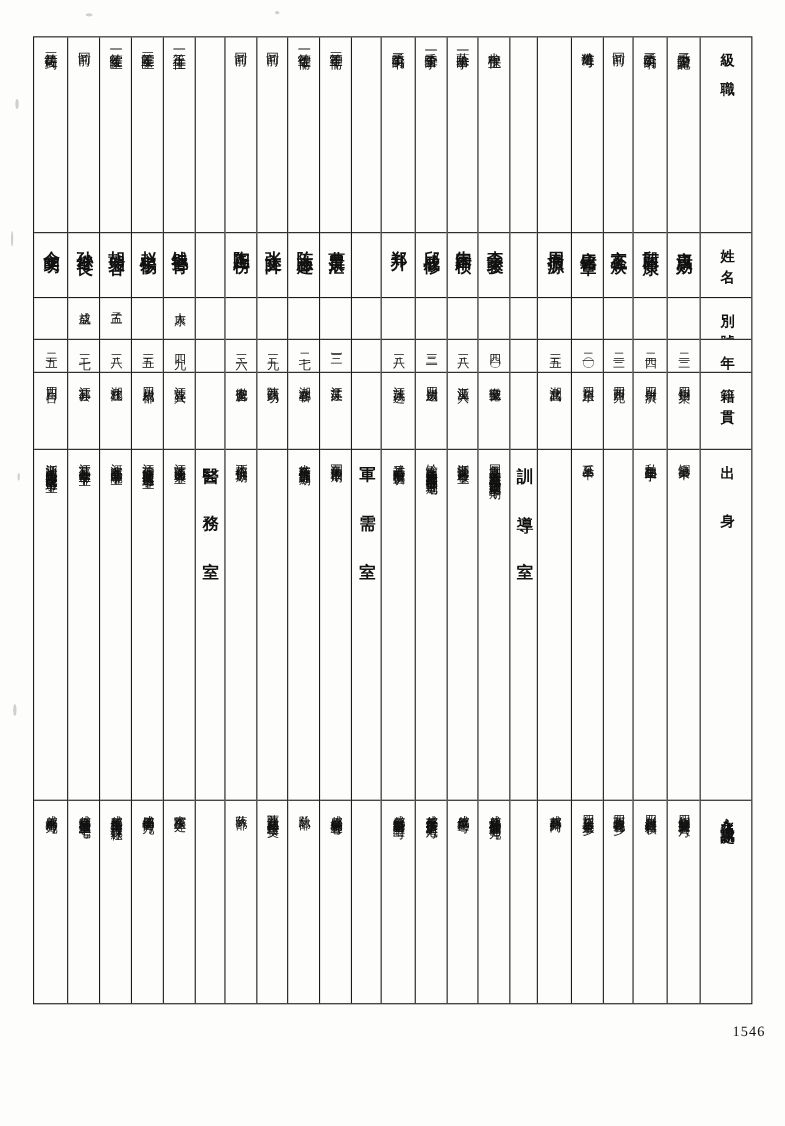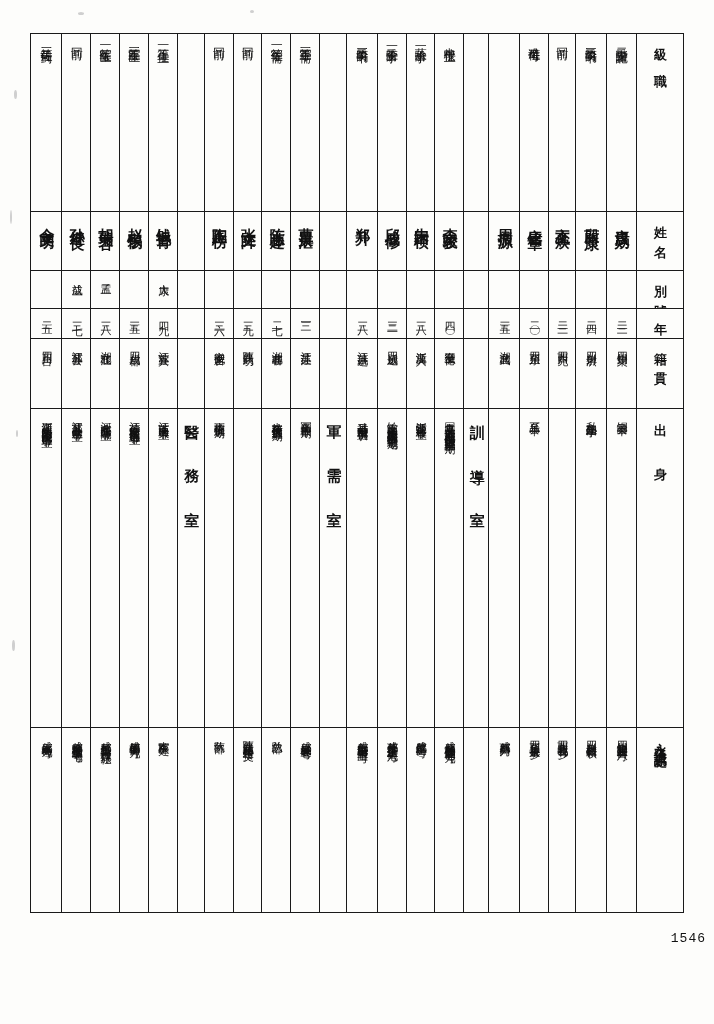--- a/index.html
+++ b/index.html
@@ -96,24 +96,24 @@
 
   
   .group-label {
     font-size: 15px;
     font-weight: bold;
     letter-spacing: 14px;
   }
 
   .page-number {
     position: absolute;
-    right: 8px;
+    right: 18px;
     bottom: 78px;
     font-size: 13px;
-    font-family: Liberation Mono, monospace;
+    font-family: Liberation Serif, serif;
     letter-spacing: 1px;
   }
 
   
   .speckle {
     position: absolute;
     background: #cfcfcf;
     border-radius: 50%;
   }
   .s1 { left: 14px; top: 90px;  width: 3px; height: 9px; }

